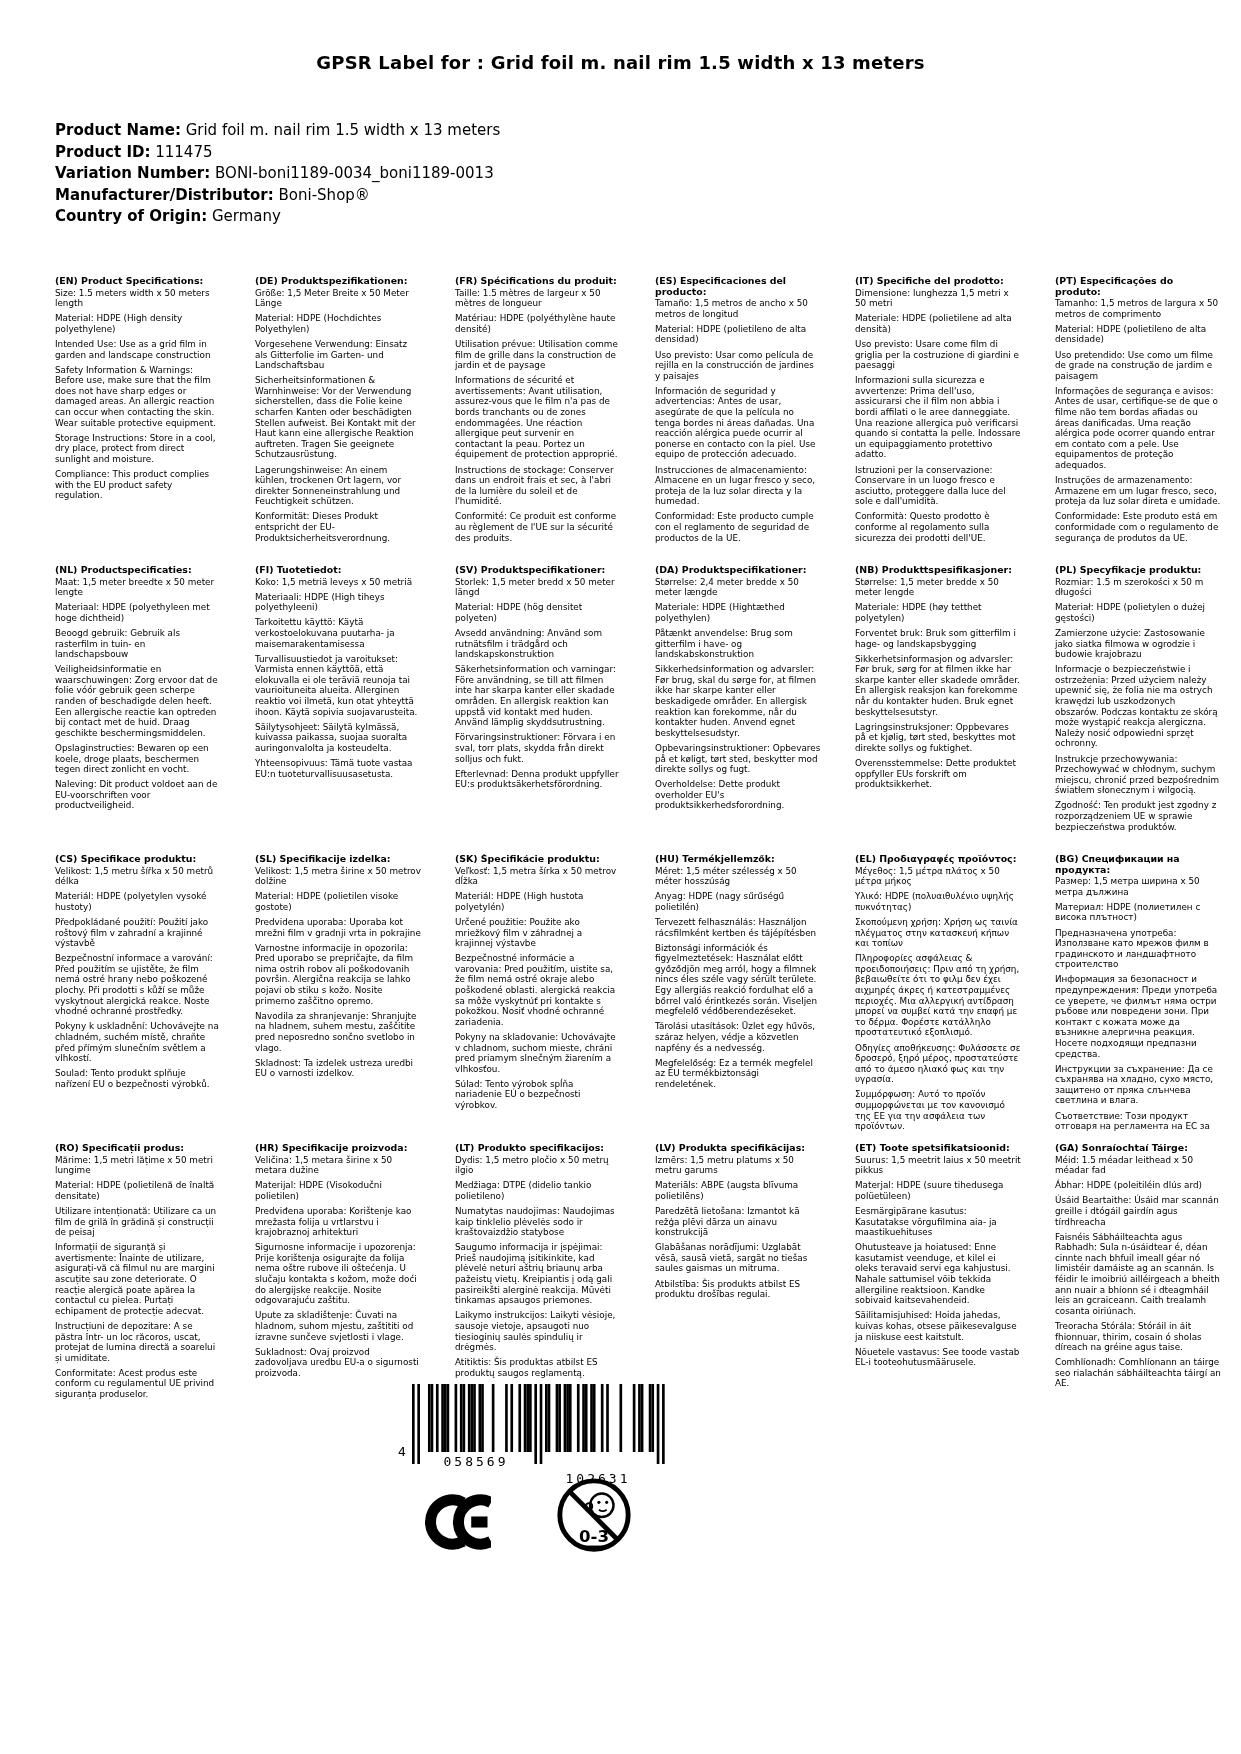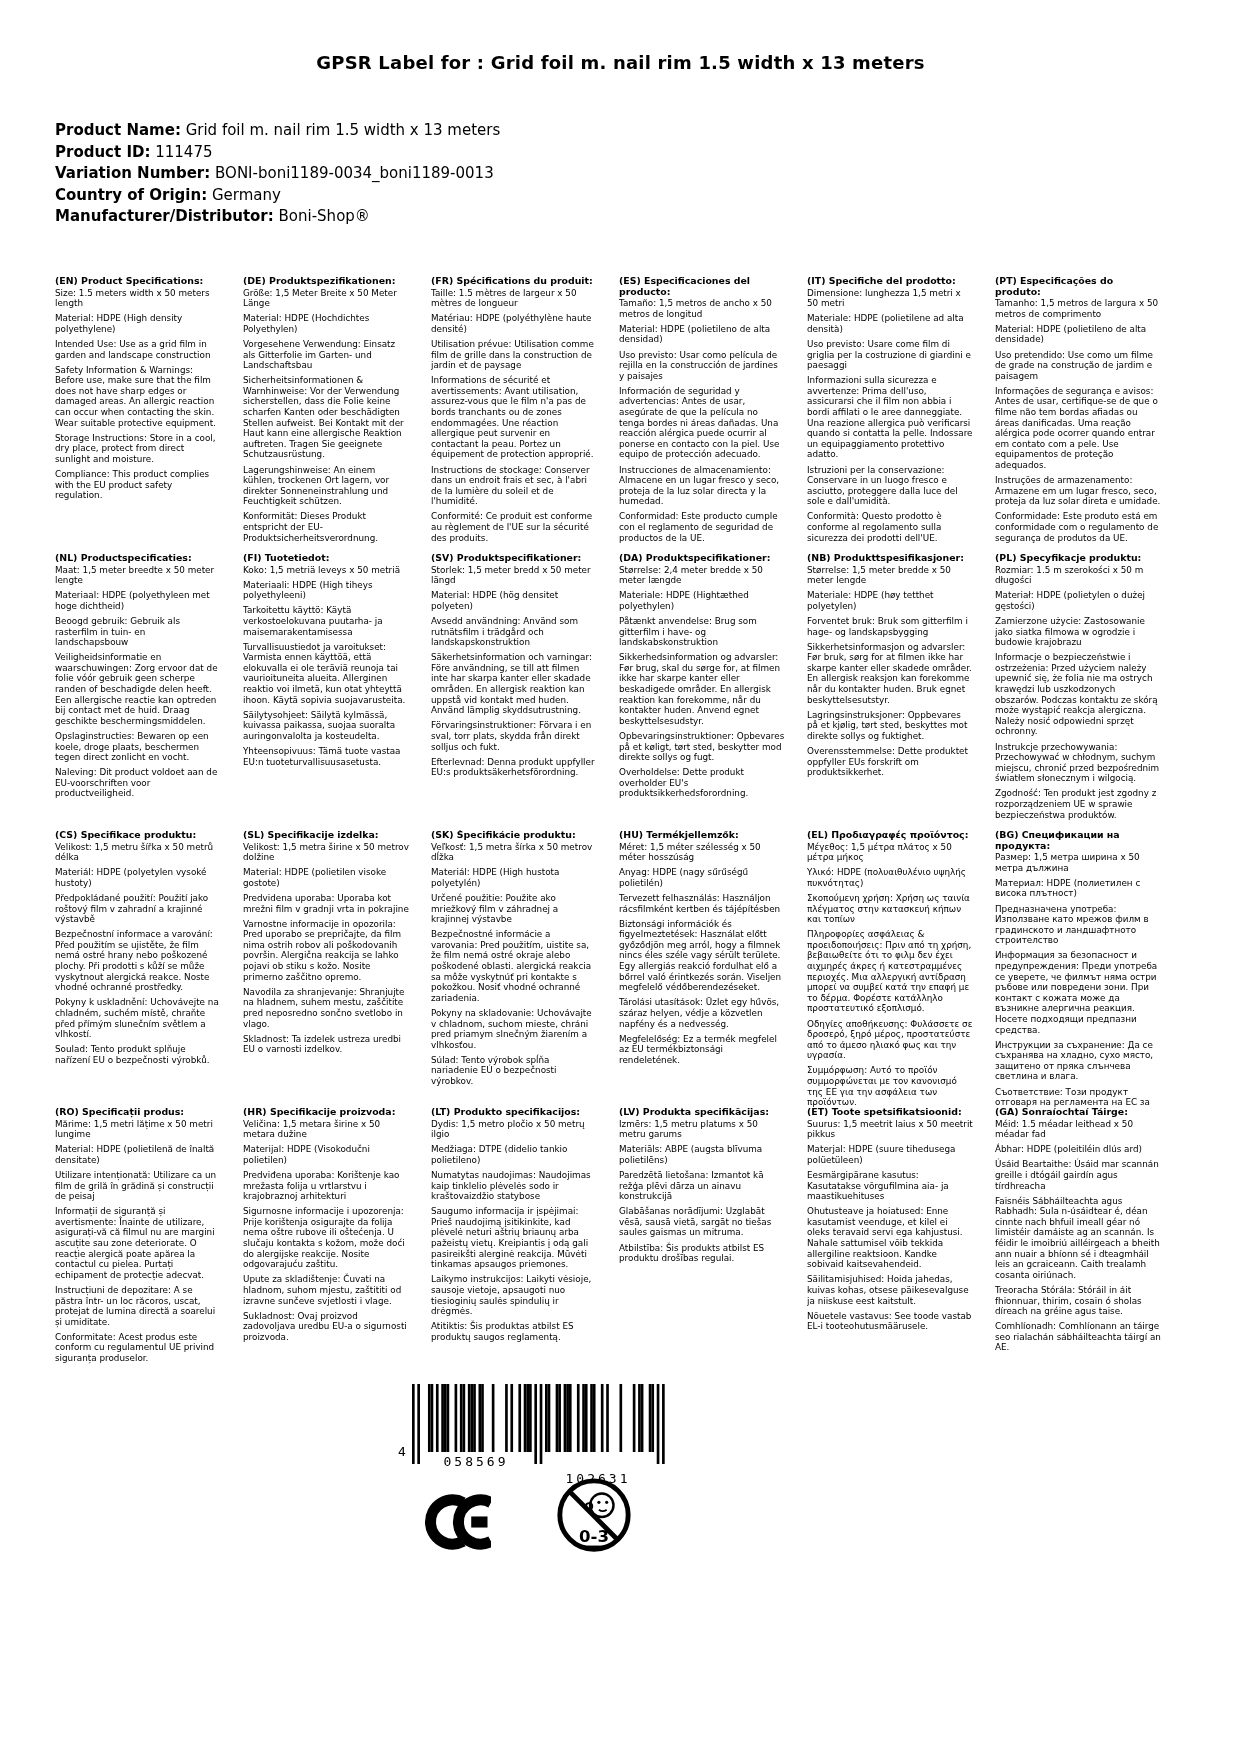--- a/index.html
+++ b/index.html
@@ -23,20 +23,21 @@
   }
   .info-row { white-space: nowrap; }
   .info-label { font-weight: bold; }
   .info-value { font-weight: normal; }
 
   .lang-grid {
     position: absolute; top: 276px; left: 55px; width: 1128px;
     display: grid;
     grid-template-columns: repeat(6, 188px);
     grid-auto-rows: 277px;
+    gap: 12px;
   }
   .lang-block {
     padding-right: 22px;
     font-size: 8.8px; line-height: 10.6px;
     overflow: hidden;
   }
   .lang-header { font-weight: bold; font-size: 9.4px; margin-bottom: 1px; }
   .lang-par { margin: 0 0 4.5px 0; }
 
   .barcode-wrap {
@@ -73,26 +74,26 @@
     </div>
     <div class="info-row">
       <span class="info-label">Product ID:</span>
       <span class="info-value">111475</span>
     </div>
     <div class="info-row">
       <span class="info-label">Variation Number:</span>
       <span class="info-value">BONI-boni1189-0034_boni1189-0013</span>
     </div>
     <div class="info-row">
+      <span class="info-label">Manufacturer/Distributor:</span>
+      <span class="info-value">Boni-Shop®</span>
+    </div>
+    <div class="info-row">
       <span class="info-label">Country of Origin:</span>
       <span class="info-value">Germany</span>
-    </div>
-    <div class="info-row">
-      <span class="info-label">Manufacturer/Distributor:</span>
-      <span class="info-value">Boni-Shop®</span>
     </div>
   </div>
 
   <div class="lang-grid">
       <div class="lang-block">
         <div class="lang-header">(EN) Product Specifications:</div>
         <p class="lang-par">Size: 1.5 meters width x 50 meters length</p>
         <p class="lang-par">Material: HDPE (High density polyethylene)</p>
         <p class="lang-par">Intended Use: Use as a grid film in garden and landscape construction</p>
         <p class="lang-par">Safety Information &amp; Warnings: Before use, make sure that the film does not have sharp edges or damaged areas. An allergic reaction can occur when contacting the skin. Wear suitable protective equipment.</p>

